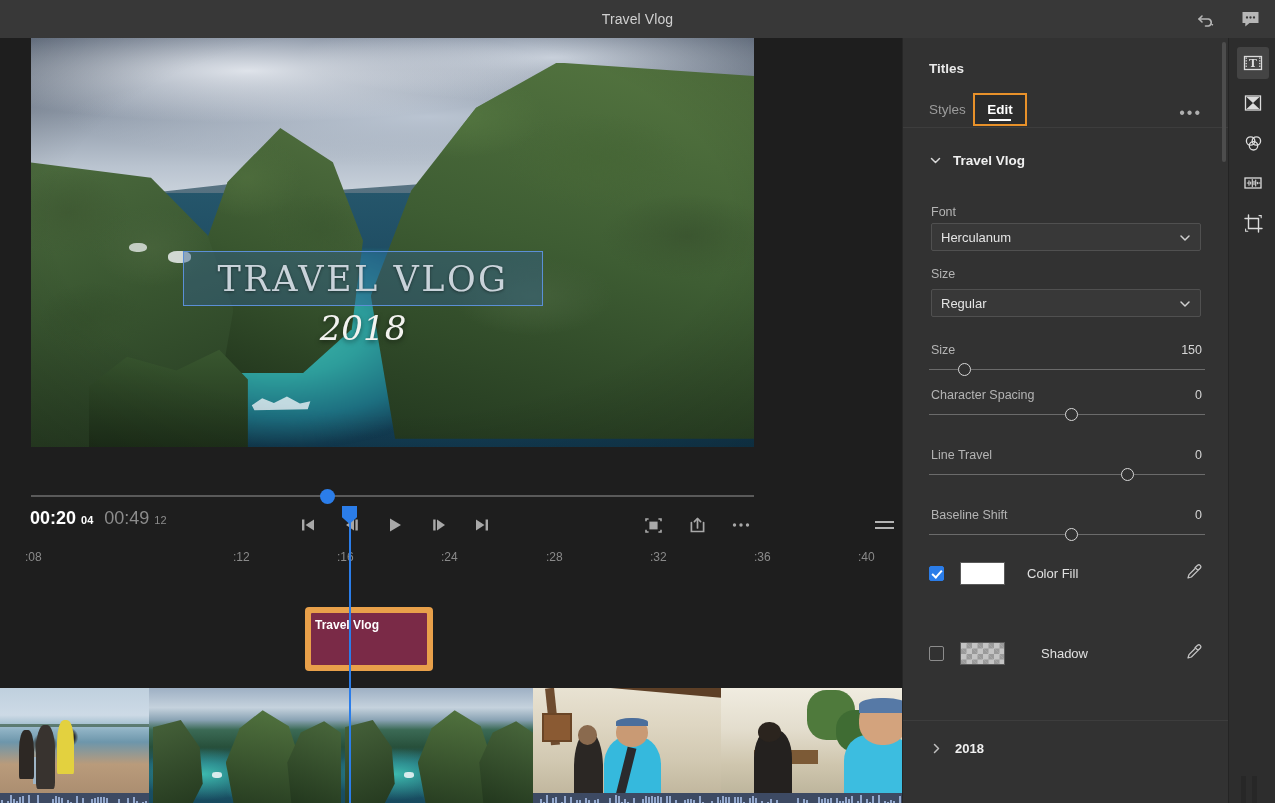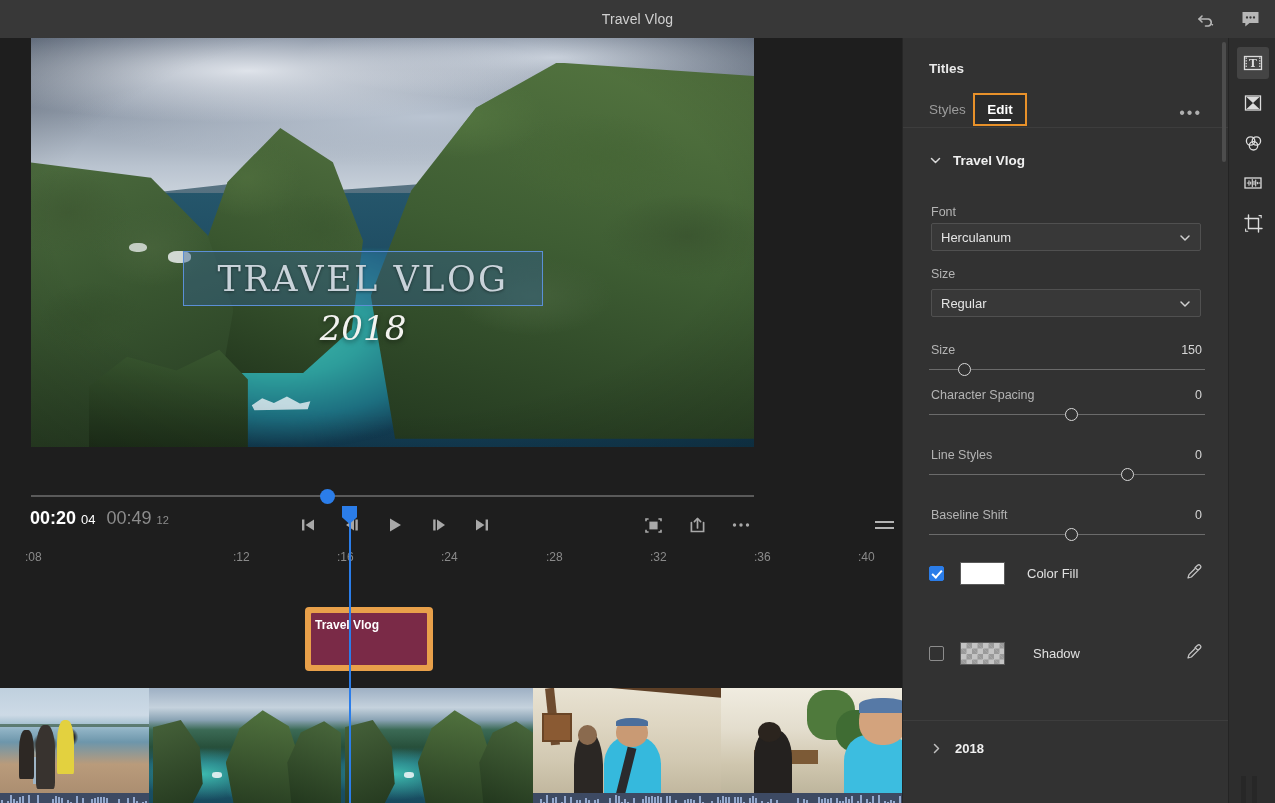--- a/index.html
+++ b/index.html
@@ -149,21 +149,21 @@
   #scrub-track { position: absolute; left: 0; top: 7px; width: 100%; height: 2px; background: #5a5a5a; }
   #scrub-handle {
     position: absolute; top: 1px; width: 15px; height: 15px; border-radius: 50%;
     background: #2b7de9; left: 289px;
   }
 
   
   #transport { position: absolute; left: 0; top: 470px; width: 902px; height: 34px; }
   #tc-wrap { position: absolute; left: 30px; top: 0; height: 34px; display: flex; align-items: baseline; gap: 5px; }
   .tc-main { font-size: 18px; font-weight: bold; color: #ffffff; }
-  .tc-frames { font-size: 13px; font-weight: normal; color: #ffffff; }
+  .tc-frames { font-size: 11px; font-weight: bold; color: #ffffff; }
   .tc-total { font-size: 18px; color: #8c8c8c; margin-left: 6px; }
   .tc-total-frames { font-size: 11px; color: #8c8c8c; }
   #transport-buttons {
     position: absolute; left: 295px; top: 0; width: 200px; height: 34px;
     display: flex; align-items: center; justify-content: space-between;
   }
   .tbtn { width: 26px; height: 26px; display: flex; align-items: center; justify-content: center; cursor: pointer; }
   #transport-right {
     position: absolute; left: 640px; top: 0; height: 34px;
     display: flex; align-items: center; gap: 18px;
@@ -724,21 +724,21 @@
   </div>
 
   <div class="slider-row" style="top:350px">
     <span class="sl-label">Character Spacing</span>
     <span class="sl-val">0</span>
     <div class="sl-track" style="top:26px"></div>
     <div class="sl-thumb" style="top:20px; left:162px"></div>
   </div>
 
   <div class="slider-row" style="top:410px">
-    <span class="sl-label">Line Styles</span>
+    <span class="sl-label">Line Travel</span>
     <span class="sl-val">0</span>
     <div class="sl-track" style="top:26px"></div>
     <div class="sl-thumb" style="top:20px; left:218px"></div>
   </div>
 
   <div class="slider-row" style="top:470px">
     <span class="sl-label">Baseline Shift</span>
     <span class="sl-val">0</span>
     <div class="sl-track" style="top:26px"></div>
     <div class="sl-thumb" style="top:20px; left:162px"></div>
@@ -755,21 +755,21 @@
         <path d="M10.4 5.2 L4 11.6 L3 15 L6.4 14 L12.8 7.6" fill="none" stroke="#c4c4c4" stroke-width="1.3" stroke-linejoin="round"></path>
       </svg>
     </span>
   </div>
 
 
   <div class="swatch-row" style="top:602px">
     <div style="width:26px"></div>
     <div class="chk-box"></div>
     <div class="sw checker" style="margin-left:16px"></div>
-    <span class="sw-label" style="margin-left:28px">Shadow</span>
+    <span class="sw-label" style="margin-left:36px">Shadow</span>
     <span class="dropper">
       <svg width="17" height="17" viewBox="0 0 17 17">
         <path d="M12.6 2.2 a2 2 0 0 1 2.8 2.8 L13 7.4 l-2.8-2.8 z" fill="none" stroke="#c4c4c4" stroke-width="1.3"></path>
         <path d="M10.4 5.2 L4 11.6 L3 15 L6.4 14 L12.8 7.6" fill="none" stroke="#c4c4c4" stroke-width="1.3" stroke-linejoin="round"></path>
       </svg>
     </span>
   </div>
 
   <div id="panel-divider"></div>
 

